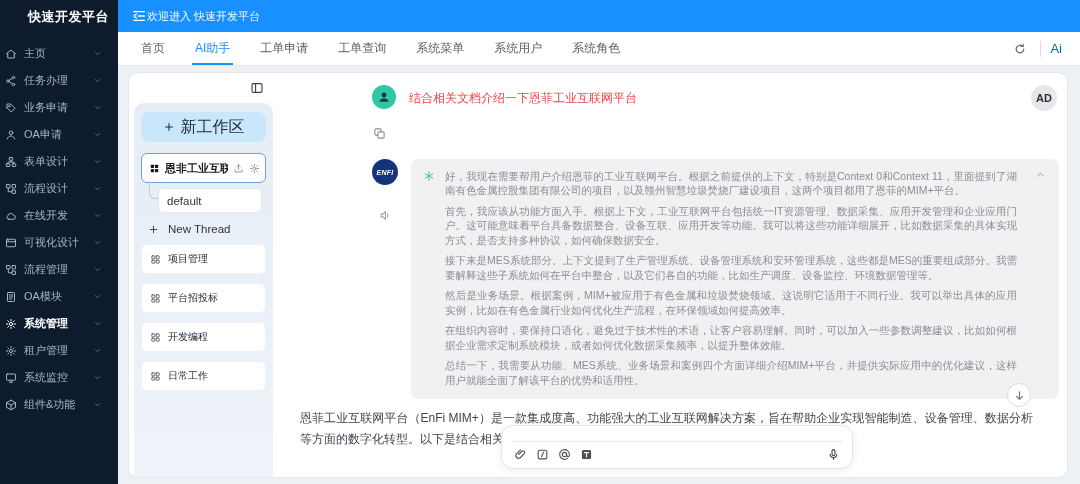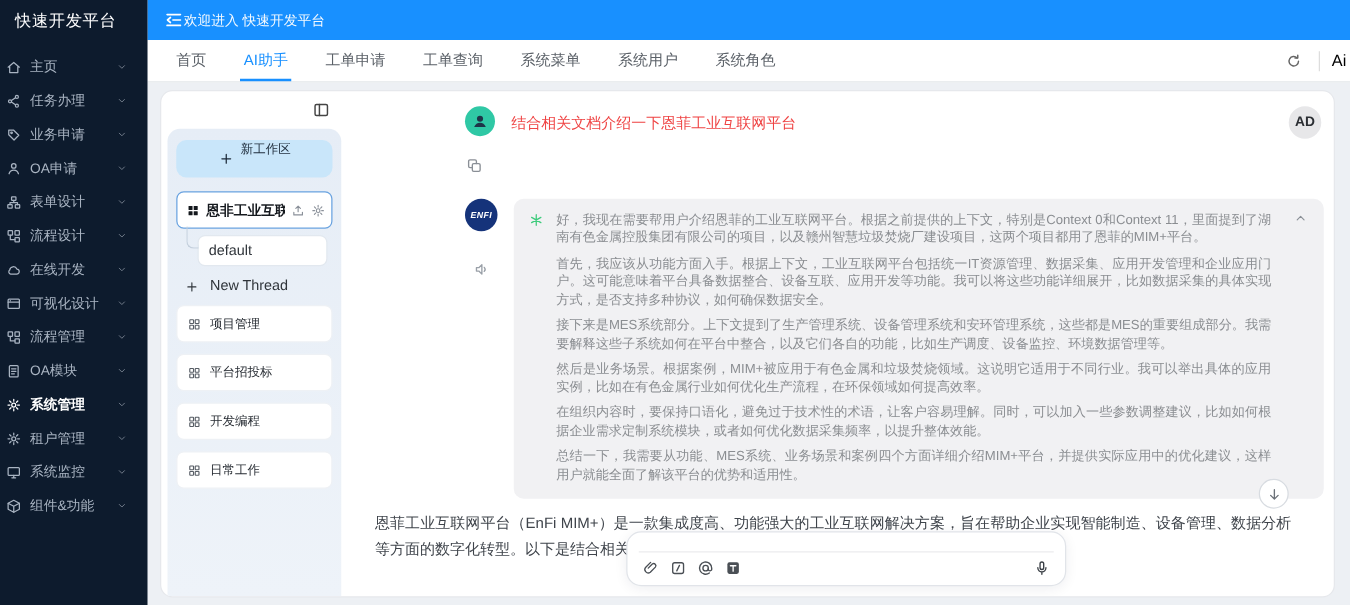--- a/index.html
+++ b/index.html
@@ -3,21 +3,21 @@
 <meta charset="utf-8">
 <style>
   *{margin:0;padding:0;box-sizing:border-box}
   html,body{width:1080px;height:484px;overflow:hidden}
   body{position:relative;font-family:"Liberation Sans","DejaVu Sans",sans-serif;background:#edf0f4}
   .ic svg{width:1em;height:1em;display:block;fill:none;stroke:currentColor;stroke-width:2;stroke-linecap:round;stroke-linejoin:round}
   .ic{display:inline-flex;align-items:center;justify-content:center}
 
   
   .sidebar{position:absolute;left:0;top:0;width:118px;height:484px;background:var(--sidebar-bg,#0d1b2d);z-index:5}
-  .logo{height:34px;display:flex;align-items:center;padding-left:12px;color:#fff;font-size:13px;font-weight:normal;letter-spacing:.5px}
+  .logo{height:34px;display:flex;align-items:center;padding-left:28px;color:#fff;font-size:13px;font-weight:bold;letter-spacing:.5px}
   .menu{padding-top:6px}
   .side-item{height:27px;display:flex;align-items:center;padding:0 9px 0 5px;color:#a9b4c2;font-size:11px;cursor:pointer;white-space:nowrap}
   .side-item .ic{font-size:12px;margin-right:7px;flex:none}
   .side-item .lbl{flex:1;overflow:hidden;text-overflow:ellipsis}
   .side-item .chev{font-size:9px;color:#76818f;margin-left:4px}
   .side-item.active{color:#fff;font-weight:bold}
 
   
   .topbar{position:absolute;left:118px;top:0;right:0;height:32px;background:var(--blue,#1890ff);display:flex;align-items:center;color:#fff;z-index:4}
   .topbar .burger{font-size:16px;margin-left:13px}
@@ -30,31 +30,31 @@
   .uname{font-size:12px}
 
   
   .tabbar{position:absolute;left:118px;top:32px;right:0;height:34px;background:#fff;border-bottom:1px solid #e4e7ea;display:flex;align-items:center;padding-left:8px;z-index:4}
   .tab{height:100%;display:flex;align-items:center;padding:16px 15px;font-size:12px;color:#5b6168;cursor:pointer;position:relative}
   .tab.active{color:var(--blue,#1890ff)}
   .tab.active:after{content:"";position:absolute;left:12px;right:12px;bottom:0;height:2px;background:var(--blue,#1890ff)}
   .tabbar .right{margin-left:auto;display:flex;align-items:center;height:100%}
   .refresh{font-size:14px;color:#666;padding:0 4px;cursor:pointer}
   .vdiv{width:1px;height:16px;background:#ddd;margin:0 9px}
-  .side-tag{font-size:13px;color:#000000;padding-right:3px}
+  .side-tag{font-size:13px;color:#0369a1;padding-right:18px}
 
   
   .card{position:absolute;left:128px;top:72px;width:940px;height:406px;background:#fff;border:1px solid #e6e8ec;border-radius:10px;display:flex;overflow:hidden;z-index:1}
 
   
   .ws-col{width:147px;flex:none;display:flex;flex-direction:column}
   .ws-head{height:30px;display:flex;justify-content:flex-end;align-items:center;padding-right:12px;color:#444}
   .ws-head .ic{font-size:14px;cursor:pointer}
   .ws-body{flex:1;margin:0 3px 0 5px;background:linear-gradient(180deg,#e6edf6,#eef3f9);border-radius:10px 10px 0 0;padding:9px 7px}
-  .new-ws{height:30px;background:var(--newws,#c9e6fa);border-radius:8px;display:flex;justify-content:center;gap:6px;font-size:10px;color:#1d2b3a;cursor:pointer}
+  .new-ws{height:30px;background:var(--newws,#c9e6fa);border-radius:8px;display:flex;align-items:center;justify-content:center;gap:6px;font-size:16px;color:#1d2b3a;cursor:pointer}
   .new-ws .ic{font-size:12px}
   .ws-active{margin-top:11px;height:30px;background:#fff;border:1px solid #6aa3e0;border-radius:6px;display:flex;align-items:center;gap:5px;padding:0 5px 0 7px;font-size:11px;font-weight:bold;color:#14181d;cursor:pointer}
   .ws-active .name{flex:1;white-space:nowrap;overflow:hidden}
   .ws-active .ic.grid{font-size:11px;color:#14181d}
   .ws-active .ic.mini{font-size:11px;color:#8a9099;flex:none}
   .thread-row{position:relative;margin:5px 4px 0 17px}
   .thread-row:before{content:"";position:absolute;left:-9px;top:-7px;width:9px;height:17px;border-left:1px solid #c3cfdc;border-bottom:1px solid #c3cfdc;border-bottom-left-radius:6px}
   .thread-box{height:25px;background:#fff;border:1px solid #e2e8ef;border-radius:6px;display:flex;align-items:center;padding:0 8px;font-size:11.5px;color:#2f343a;cursor:pointer}
   .new-thread{display:flex;align-items:center;gap:9px;margin:10px 2px 4px 7px;font-size:11.5px;color:#2f343a;cursor:pointer}
   .new-thread .ic{font-size:11px}

